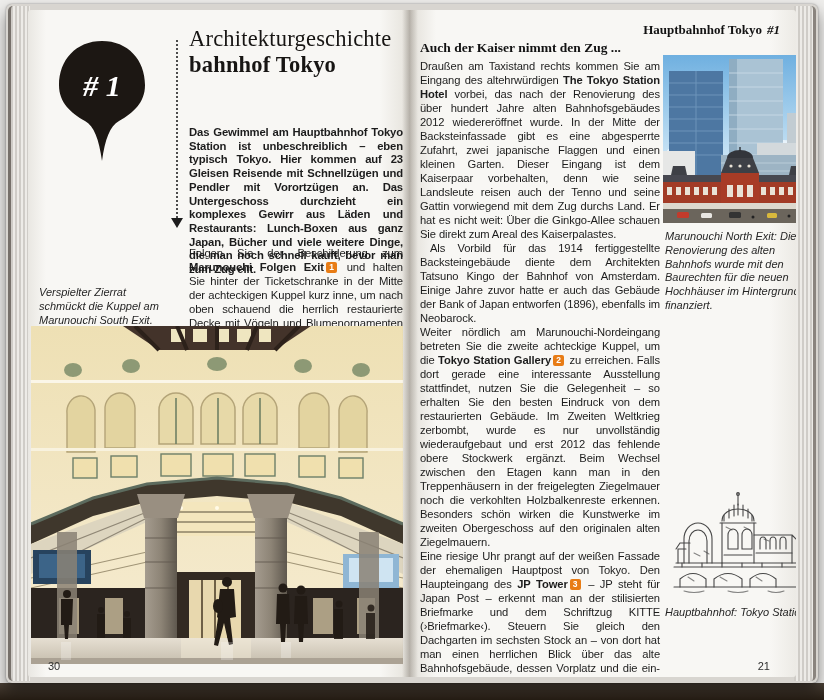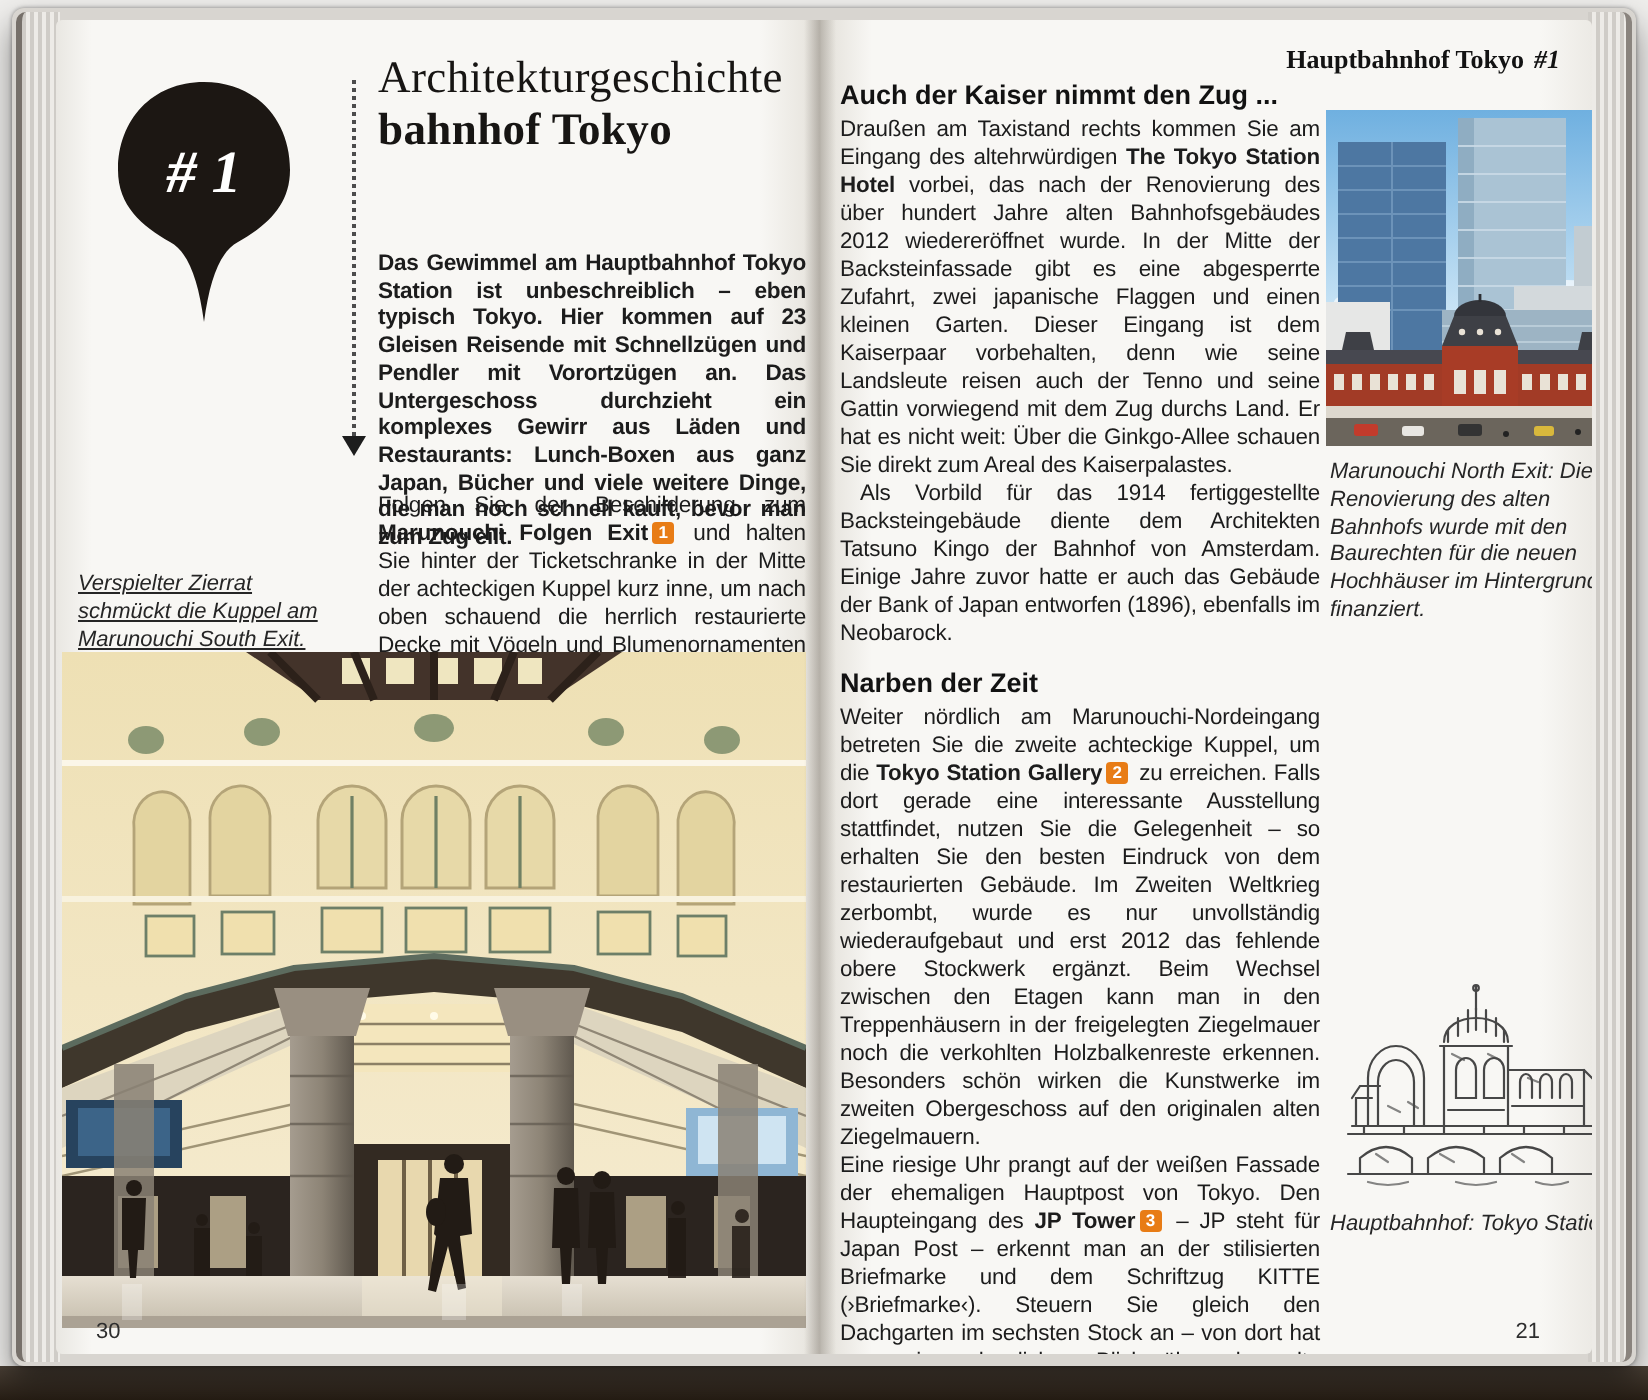--- a/index.html
+++ b/index.html
@@ -24,31 +24,31 @@
   .pin text{font-family:"Liberation Serif",serif;font-style:italic;font-weight:bold;font-size:30px;fill:#fff;}
   .dotline{position:absolute;left:148px;top:30px;height:178px;width:0;border-left:2px dotted #4c4c4c;}
   .downarrow{position:absolute;left:143px;top:208px;width:0;height:0;
              border-left:6px solid transparent;border-right:6px solid transparent;border-top:10px solid #1d1d1d;}
   .headline{position:absolute;left:161px;top:16px;width:214px;font-family:"Liberation Serif",serif;color:#171513;}
   .headline .h1a{font-size:22.5px;font-weight:500;letter-spacing:.2px;line-height:26px;}
   .headline .h1b{font-size:22.5px;font-weight:bold;line-height:26px;letter-spacing:.2px;}
   .intro{position:absolute;left:161px;top:116px;width:214px;font-weight:bold;font-size:11.3px;line-height:13.7px;text-align:justify;letter-spacing:-.15px;}
   .lead2{position:absolute;left:161px;top:236px;width:214px;font-size:11.3px;line-height:14px;text-align:justify;letter-spacing:-.1px;}
   .caption{font-style:italic;font-size:11px;line-height:13.8px;color:#262626;}
-  .cap-left{position:absolute;left:11px;top:276px;width:122px;text-decoration:underline;}
+  .cap-left{position:absolute;left:11px;top:276px;width:122px;}
   .photo-left{position:absolute;left:3px;top:316px;width:372px;height:338px;}
   .pageno{position:absolute;font-size:11px;color:#2e2e2e;}
   .pn-l{left:20px;top:650px;}
   .pn-r{right:26px;top:650px;}
 
   
   .runhead{position:absolute;right:16px;top:12px;font-family:"Liberation Serif",serif;font-weight:bold;font-size:13px;color:#131313;margin-left:42px;}
   .runhead .hnum{font-style:italic;font-weight:600;margin-left:5px;}
   .maincol{position:absolute;left:10px;top:30px;width:240px;}
-  .sect h2{font-family:Liberation Sans, sans-serif;font-size:13.5px;font-weight:bold;color:#121212;margin:10px 0 3px;}
+  .sect h2{font-family:Liberation Serif, serif;font-size:13.5px;font-weight:bold;color:#121212;margin:10px 0 3px;}
   .sect:first-child h2{margin-top:0;}
   .maincol p{font-size:11.2px;line-height:14px;text-align:justify;letter-spacing:-.1px;margin:0;}
   .maincol p.ind{text-indent:10px;}
   .b{font-weight:bold;}
   .badge{display:inline-block;background:var(--accent);color:#fff;font-weight:bold;font-size:8.5px;
          width:11px;height:11px;line-height:11.5px;text-align:center;border-radius:2px;margin:0 2px;
          position:relative;top:-1px;}
   .photo-right{position:absolute;left:253px;top:45px;width:150px;height:168px;}
   .cap-photo{position:absolute;left:255px;top:220px;width:146px;}
   .sketch{position:absolute;left:258px;top:480px;width:136px;height:112px;}
@@ -282,21 +282,20 @@
       <span>Hauptbahnhof Tokyo</span><span class="hnum">#1</span>
     </div>
 
     <div class="maincol">
       <div class="sect">
         <h2>Auch der Kaiser nimmt den Zug ...</h2>
         <p><span>Draußen am Taxistand rechts kommen Sie am Eingang des altehrwürdigen </span><span class="b">The Tokyo Station Hotel</span><span> vorbei, das nach der Renovierung des über hundert Jahre alten Bahnhofsgebäudes 2012 wiedereröffnet wurde. In der Mitte der Backsteinfassade gibt es eine abgesperrte Zufahrt, zwei japanische Flaggen und einen kleinen Garten. Dieser Eingang ist dem Kaiserpaar vorbehalten, denn wie seine Landsleute reisen auch der Tenno und seine Gattin vorwiegend mit dem Zug durchs Land. Er hat es nicht weit: Über die Ginkgo-Allee schauen Sie direkt zum Areal des Kaiserpalastes.</span></p>
         <p class="ind"><span>Als Vorbild für das 1914 fertiggestellte Backsteingebäude diente dem Architekten Tatsuno Kingo der Bahnhof von Amsterdam. Einige Jahre zuvor hatte er auch das Gebäude der Bank of Japan entworfen (1896), ebenfalls im Neobarock.</span></p>
       </div>
       <div class="sect">
-        <h2>Narben der Zeit</h2>
         <p><span>Weiter nördlich am Marunouchi-Nordeingang betreten Sie die zweite achteckige Kuppel, um die </span><span class="b">Tokyo Station Gallery</span><span class="badge">2</span><span> zu erreichen. Falls dort gerade eine interessante Ausstellung stattfindet, nutzen Sie die Gelegenheit – so erhalten Sie den besten Eindruck von dem restaurierten Gebäude. Im Zweiten Weltkrieg zerbombt, wurde es nur unvollständig wiederaufgebaut und erst 2012 das fehlende obere Stockwerk ergänzt. Beim Wechsel zwischen den Etagen kann man in den Treppenhäusern in der freigelegten Ziegelmauer noch die verkohlten Holzbalkenreste erkennen. Besonders schön wirken die Kunstwerke im zweiten Obergeschoss auf den originalen alten Ziegelmauern.</span></p>
       </div>
       <div class="sect">
         <p><span>Eine riesige Uhr prangt auf der weißen Fassade der ehemaligen Hauptpost von Tokyo. Den Haupteingang des </span><span class="b">JP Tower</span><span class="badge">3</span><span> – JP steht für Japan Post – erkennt man an der stilisierten Briefmarke und dem Schriftzug KITTE (›Briefmarke‹). Steuern Sie gleich den Dachgarten im sechsten Stock an – von dort hat man einen herrlichen Blick über das alte Bahnhofsgebäude, dessen Vorplatz und die ein- und ausfahrenden Züge.</span></p>
 
       </div>
     </div>
 
     <svg class="photo-right" viewBox="0 0 150 168" preserveAspectRatio="none">
       <defs>

